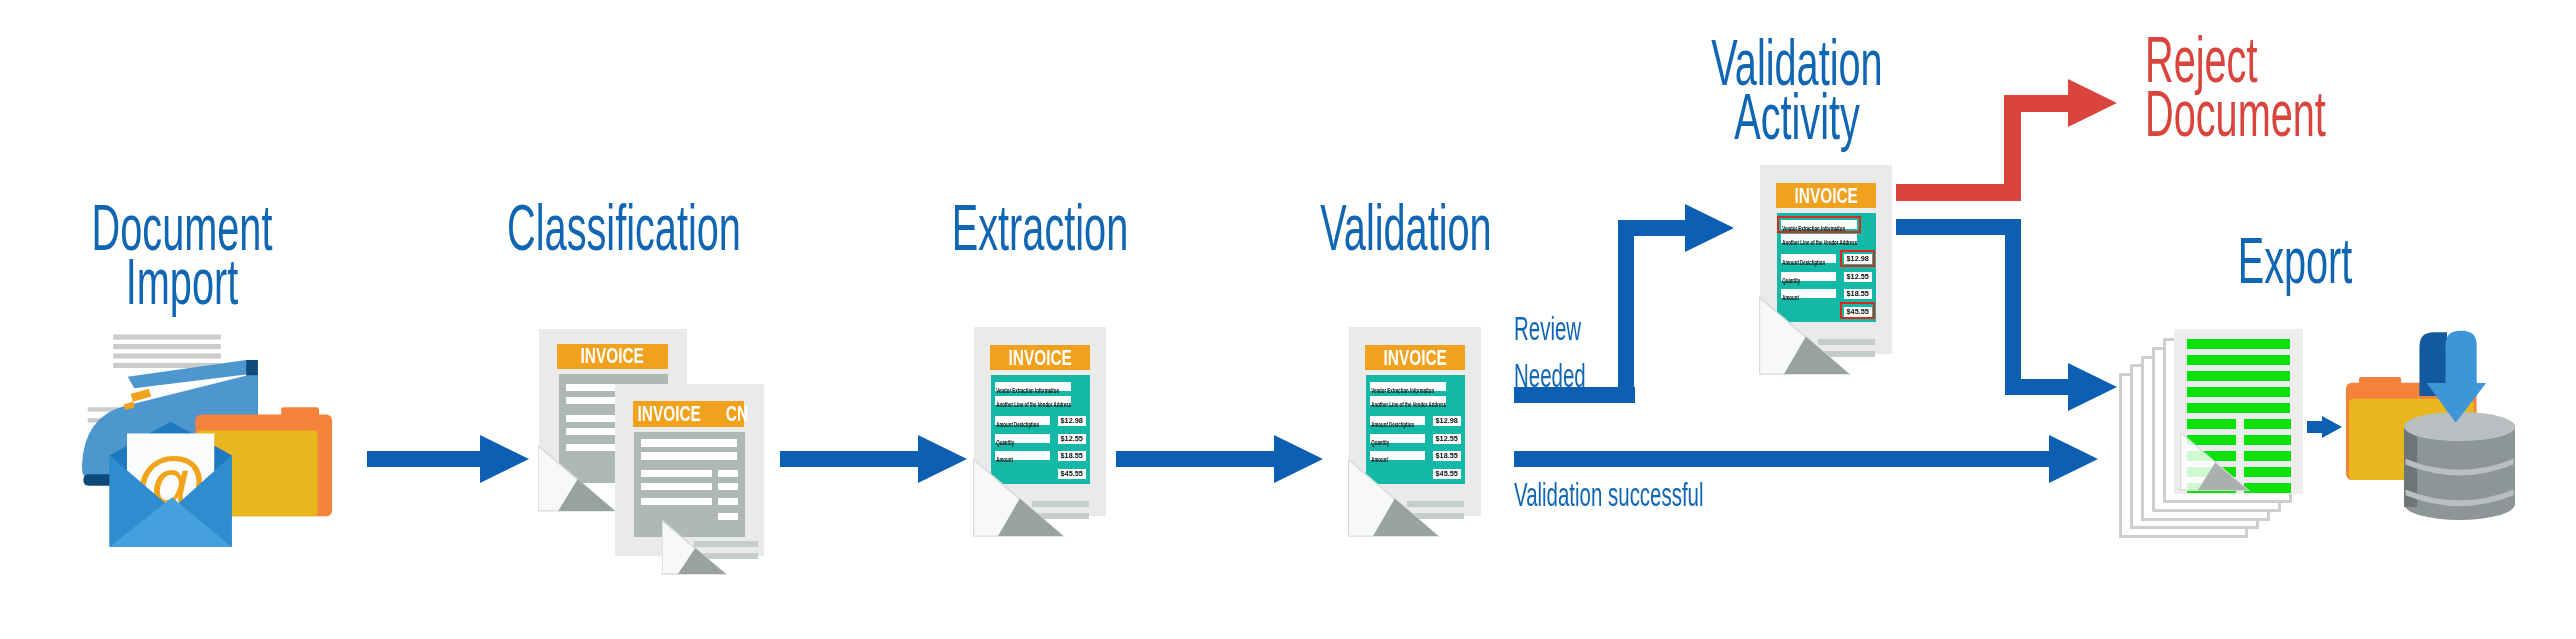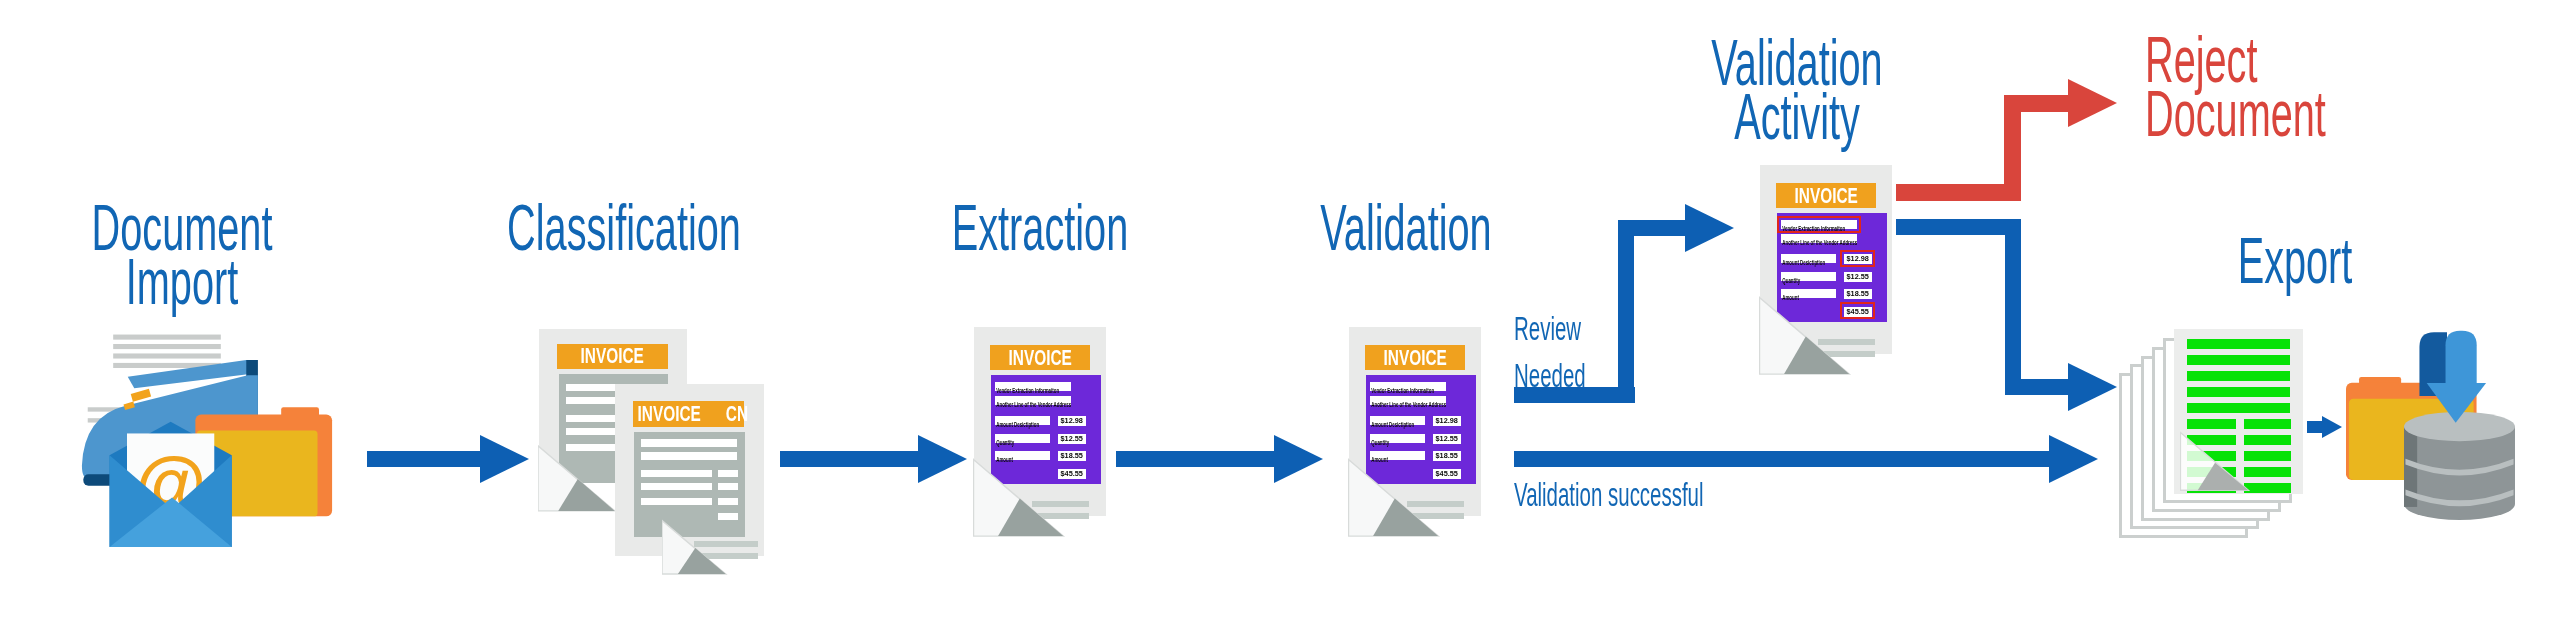--- a/index.html
+++ b/index.html
@@ -18,21 +18,21 @@
   .ahead{position:absolute;width:0;height:0;border-top:24px solid transparent;border-bottom:24px solid transparent;border-left:49px solid #0D5FB3;}
   .ahead.red{border-left-color:#D9453C;}
   .ahead.sm{border-top-width:11px;border-bottom-width:11px;border-left-width:20.4px;}
   
   .inv{position:absolute;width:132px;height:214px;}
   .inv-page{position:absolute;left:0;top:0;width:132px;height:189px;background:#E9EAE9;}
   .inv-hdr{position:absolute;left:16px;top:18px;width:100px;height:25px;background:#F0A11E;
            display:flex;align-items:center;justify-content:center;}
   .inv-hdr span{color:#fff;font-weight:700;font-size:22px;transform:scaleX(.7);white-space:nowrap;}
   .inv-hdr .cn{margin-left:6.5px;}
-  .inv-body{position:absolute;left:16.7px;top:48px;width:110px;height:109px;background:#6d28d9;}
+  .inv-body{position:absolute;left:16.7px;top:48px;width:99px;height:109px;background:#14b8a6;}
   .wrow{position:absolute;background:#fff;height:8.7px;}
   .flbl{display:inline-block;font-size:7.3px;font-weight:700;color:#0A0A0A;line-height:8.7px;
         transform:scaleX(.6);transform-origin:0 50%;white-space:nowrap;padding-left:2.2px;}
   .vbox{position:absolute;background:#fff;width:28px;height:9.5px;font-size:7.3px;font-weight:700;
         color:#0A0A0A;line-height:9.5px;text-align:center;}
   .uline{position:absolute;background:#C4CDC9;height:5.8px;width:57px;left:58px;}
   .redbox{position:absolute;border:2.9px solid #E1251B;box-sizing:border-box;}
   .fold{position:absolute;}
   
   .gline{position:absolute;background:#fff;height:7.3px;}

